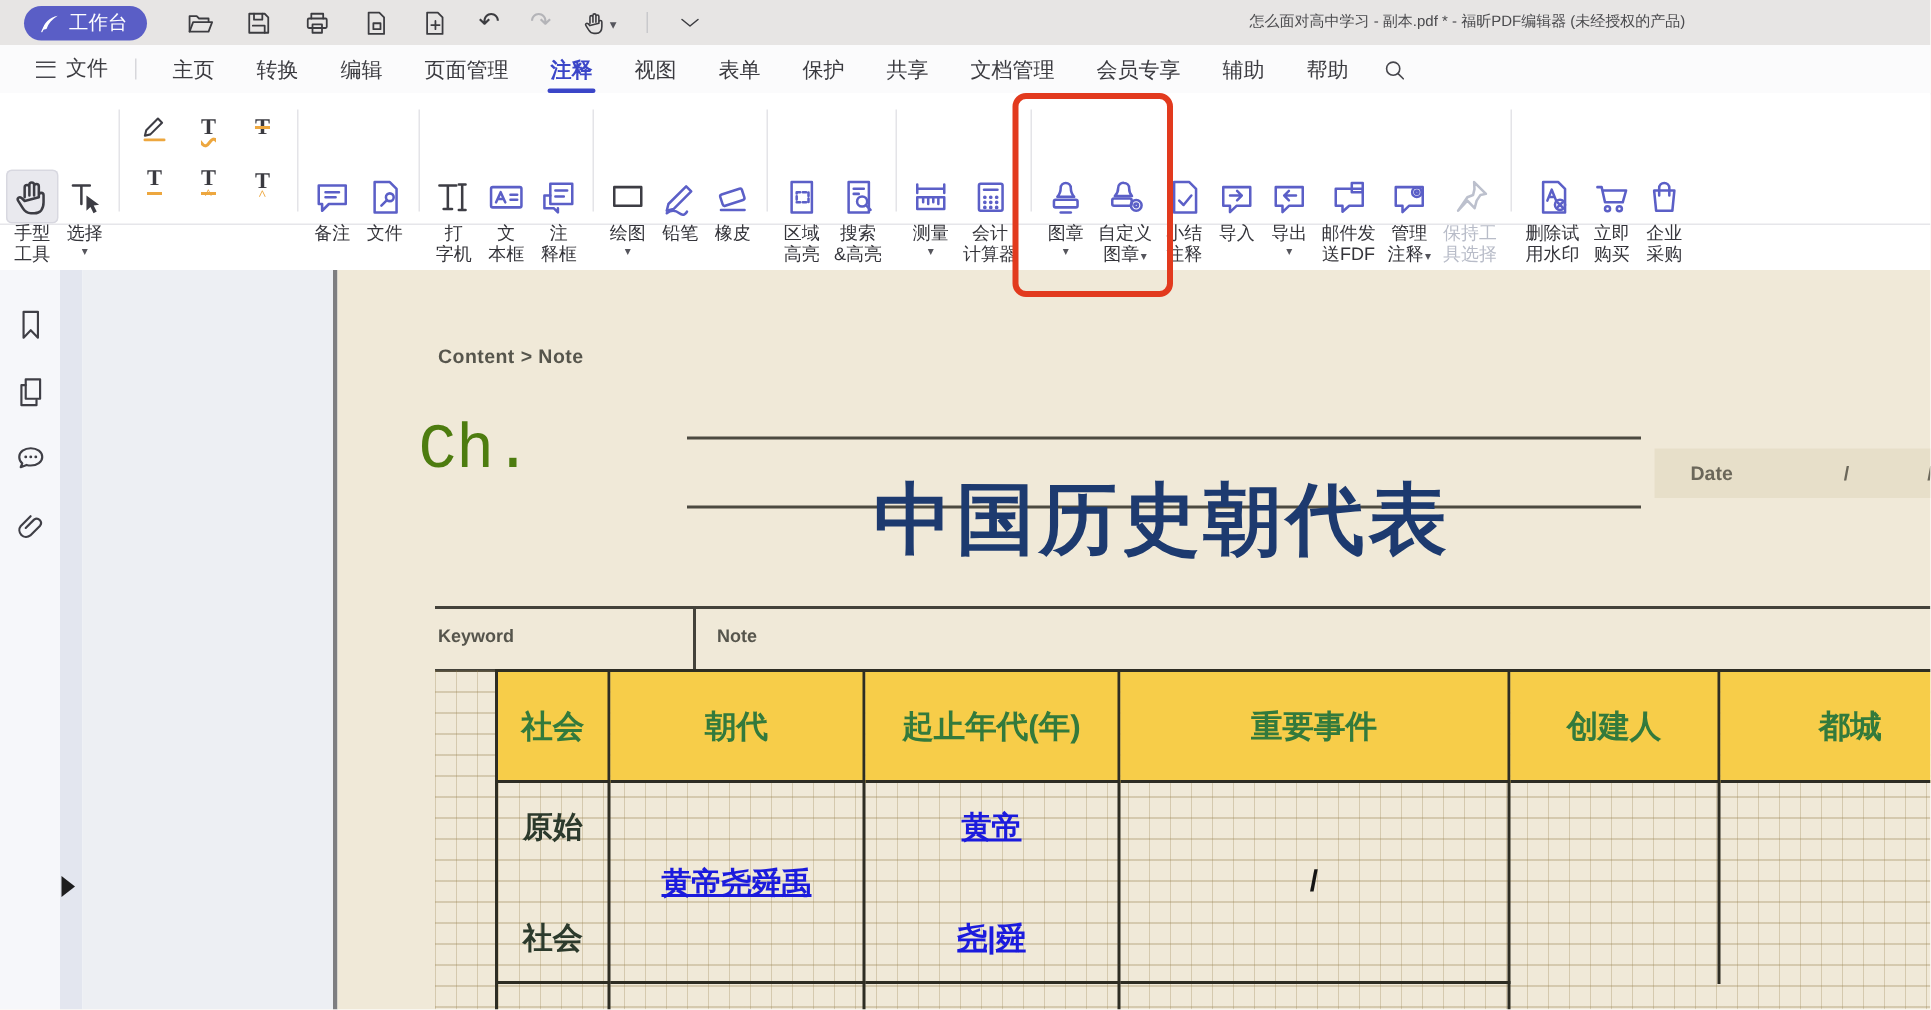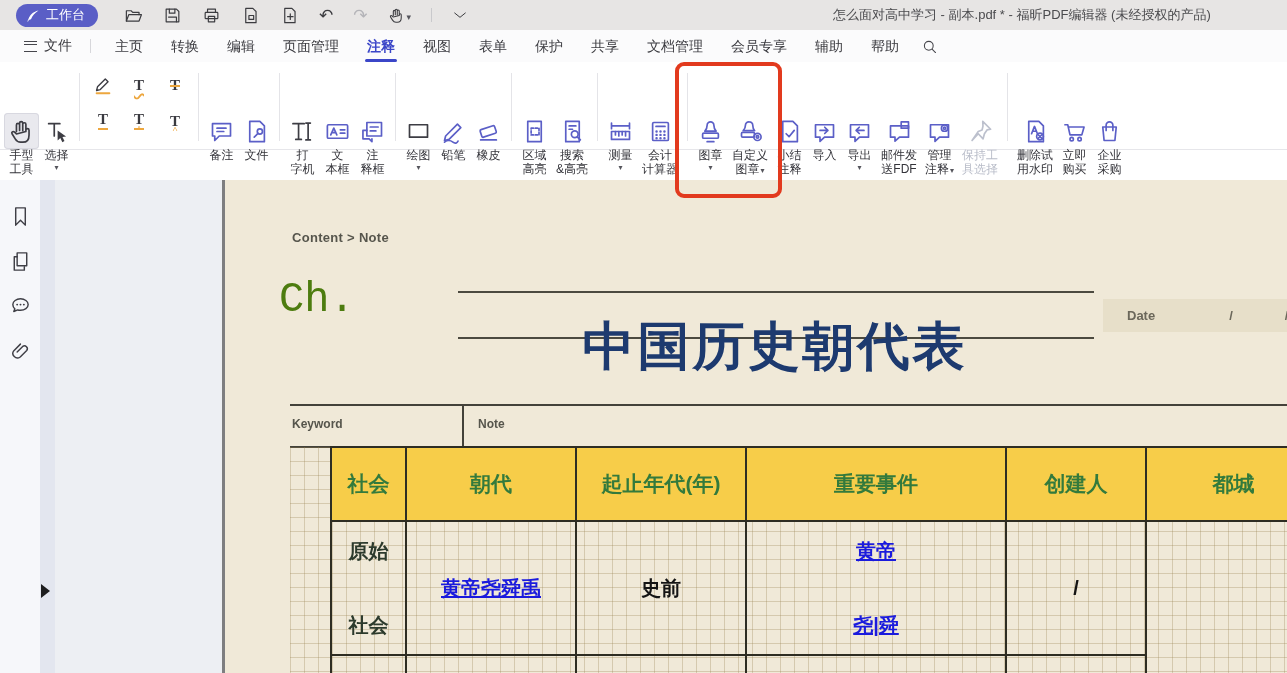--- a/index.html
+++ b/index.html
@@ -12,21 +12,21 @@
             display:flex;align-items:center;}
   .ws-btn{margin-left:16px;height:23px;background:#5a5ec6;border-radius:12px;color:#fff;
           display:flex;align-items:center;gap:5px;padding:0 13px 0 10px;font-size:13px;cursor:default;}
   .tb-icons{display:flex;align-items:center;gap:20px;margin-left:26px;color:#3c3c40;}
   .tico{width:19px;height:19px;display:block;}
   .glyph-undo::before{content:"↶";font-size:17px;color:#3c3c40;}
   .glyph-redo::before{content:"↷";font-size:17px;color:#b4b4b8;}
   .hand-dd{display:flex;align-items:center;gap:2px;}
   .caretsm::before{content:"▾";font-size:9px;color:#55555c;}
   .tb-sep{width:1px;height:14px;background:#c9c9cc;}
-  .doc-title{position:absolute;left:833px;top:0;height:30px;line-height:30px;font-size:13px;color:#4b4b4e;white-space:nowrap;}
+  .doc-title{position:absolute;left:833px;top:0;height:30px;line-height:30px;font-size:10px;color:#4b4b4e;white-space:nowrap;}
 
   
   .menubar{position:absolute;left:0;top:30px;width:100%;height:32px;background:#fbfbfc;
            border-bottom:1px solid #e4e4e8;display:flex;align-items:center;font-size:14px;color:#3b3b40;}
   .m-file{display:flex;align-items:center;gap:7px;margin-left:18px;padding:0 6px;}
   .hamb{width:13px;height:9px;border-top:1.6px solid #46464c;border-bottom:1.6px solid #46464c;position:relative;display:inline-block;}
   .hamb::after{content:"";position:absolute;left:0;right:0;top:2.6px;border-top:1.6px solid #46464c;}
   .m-sep{width:1px;height:14px;background:#d7d7db;margin:0 10px 0 12px;}
   .menu-item{padding:0 14px;height:32px;line-height:32px;position:relative;cursor:default;white-space:nowrap;}
   .menu-item.active{color:#3b46c8;font-weight:bold;}
@@ -611,23 +611,20 @@
         <div class="cell th">都城</div>
 
         <div class="cell td">
           <span class="green-dark">原始</span>
           <span class="green-dark">社会</span>
         </div>
         <div class="cell td">
           <span class="link">黄帝尧舜禹</span>
         </div>
         <div class="cell td">
-          <span>史前</span>
-        </div>
-        <div class="cell td">
           <span class="link">黄帝</span>
           <span class="link">尧|舜</span>
         </div>
         <div class="cell td">
           <span>/</span>
         </div>
 
         <div class="cell last-row"></div>
         <div class="cell last-row"></div>
         <div class="cell last-row"></div>

